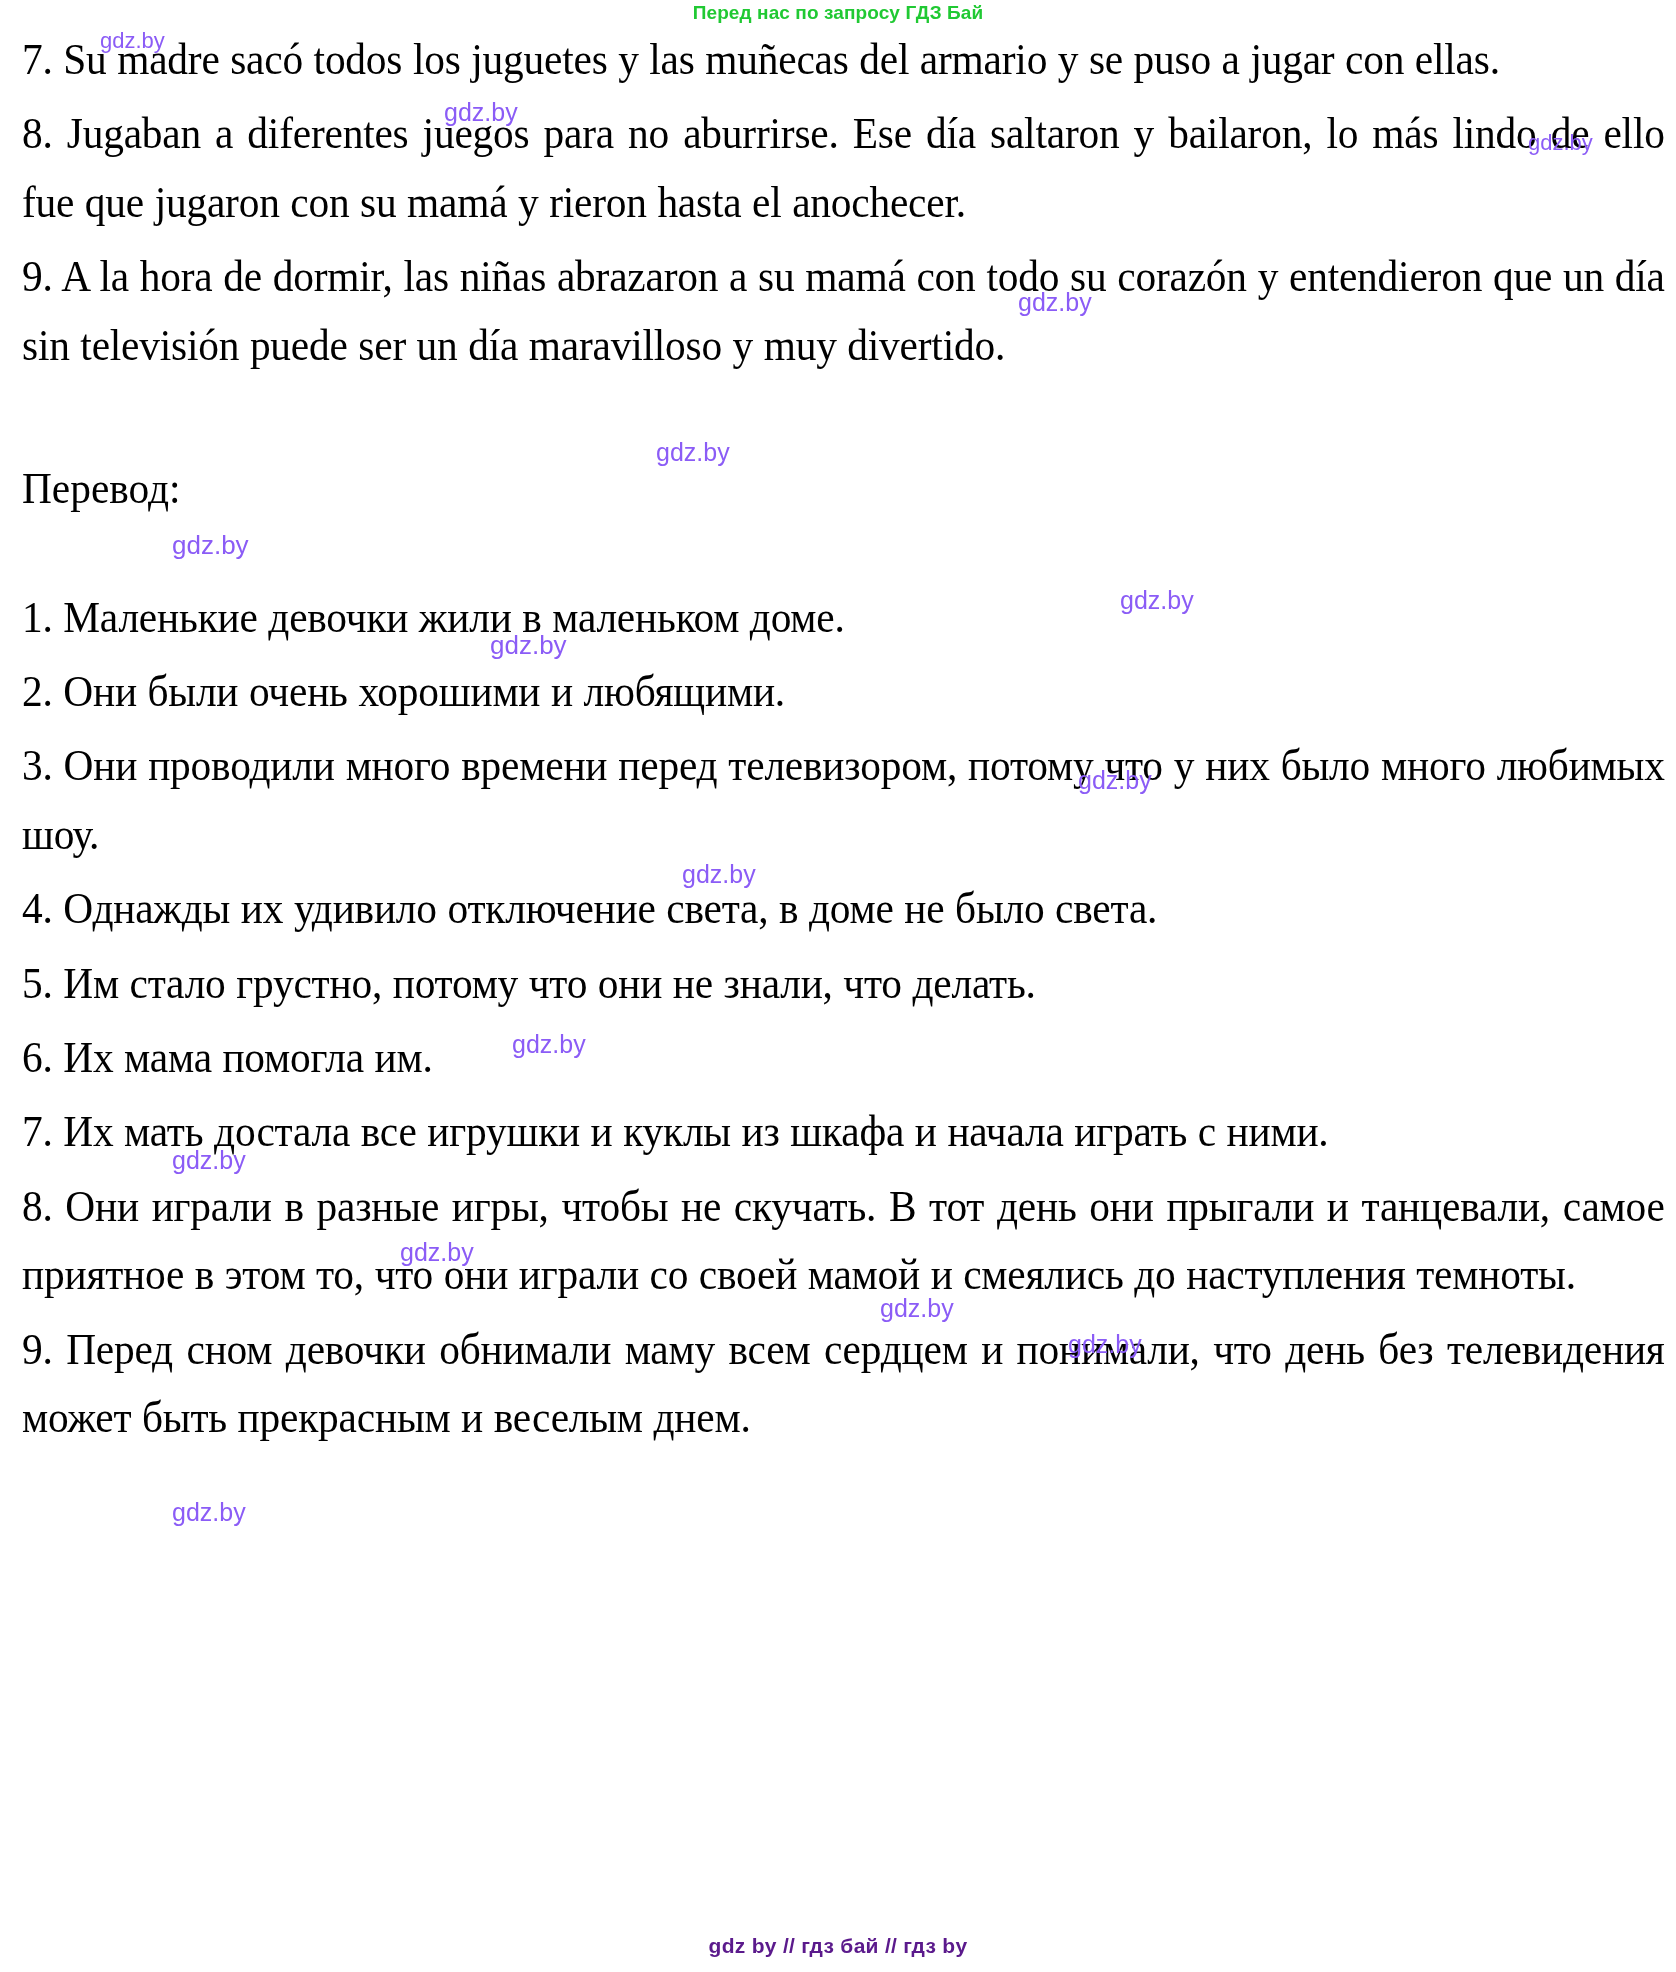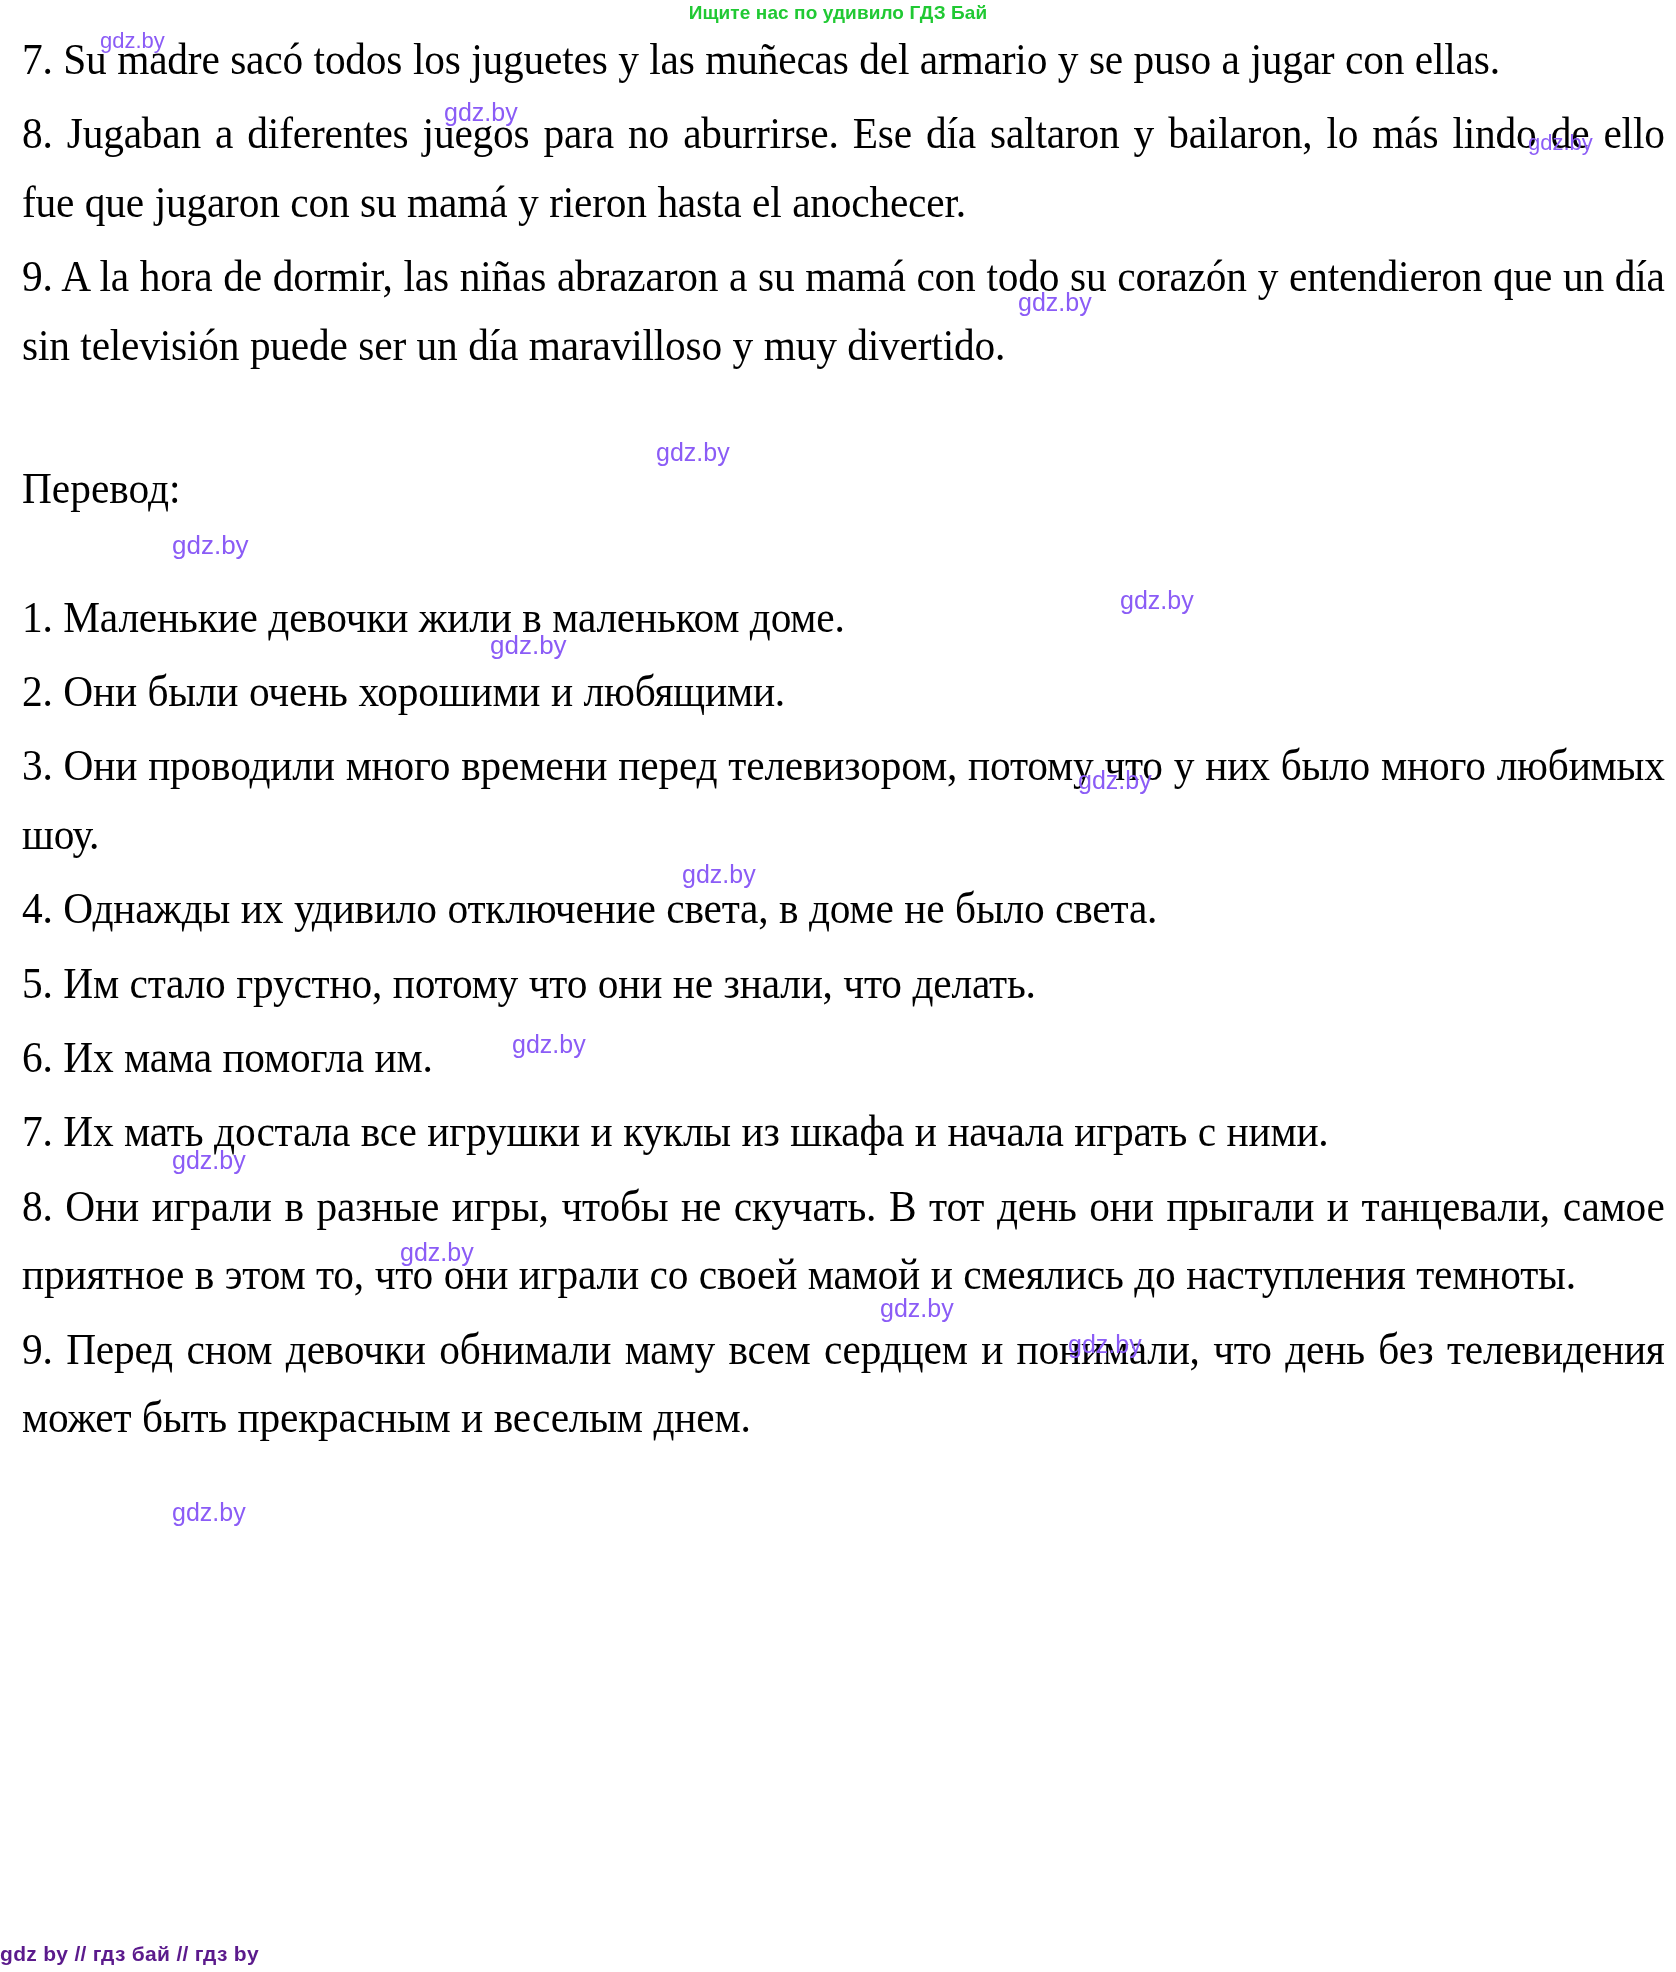--- a/index.html
+++ b/index.html
@@ -82,39 +82,40 @@
     color: #8b5cf6;
     white-space: nowrap;
     pointer-events: none;
     font-weight: 400;
   }
 
   
   .footer-bar {
     position: absolute;
     left: 0;
-    bottom: 6px;
+    bottom: 14px;
     width: 1676px;
     display: flex;
     align-items: center;
+    justify-content: center;
   }
   .footer-text {
     font-family: "Liberation Sans", "DejaVu Sans", sans-serif;
     font-size: 21px;
     font-weight: 700;
     color: #5b1a8c;
     letter-spacing: 0.3px;
     white-space: nowrap;
   }
 </style>
 </head>
 <body>
 
 <div class="promo-bar">
-  <span class="promo-text">Ищите нас по удивило ГДЗ Бай</span>
+  <span class="promo-text">Перед нас по запросу ГДЗ Бай</span>
 </div>
 
 <div class="page">
 
   <p class="para">7. Su madre sacó todos los juguetes y las muñecas del armario y se puso a jugar con ellas.</p>
   <p class="para">8. Jugaban a diferentes juegos para no aburrirse. Ese día saltaron y bailaron, lo más lindo de ello fue que jugaron con su mamá y rieron hasta el anochecer.</p>
   <p class="para">9. A la hora de dormir, las niñas abrazaron a su mamá con todo su corazón y entendieron que un día sin televisión puede ser un día maravilloso y muy divertido.</p>
 
   <div class="gap-large"></div>
 

